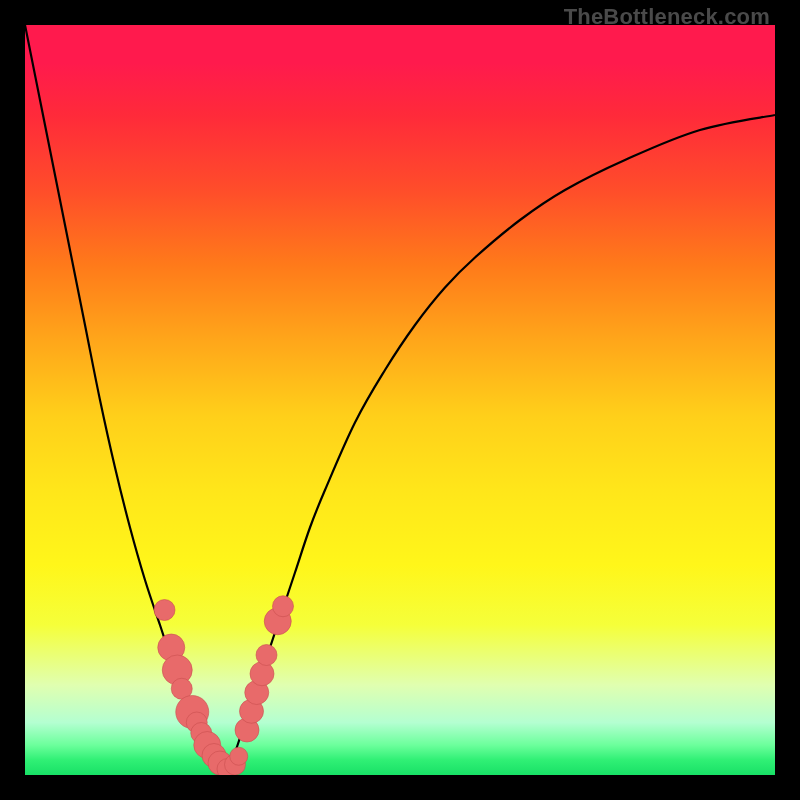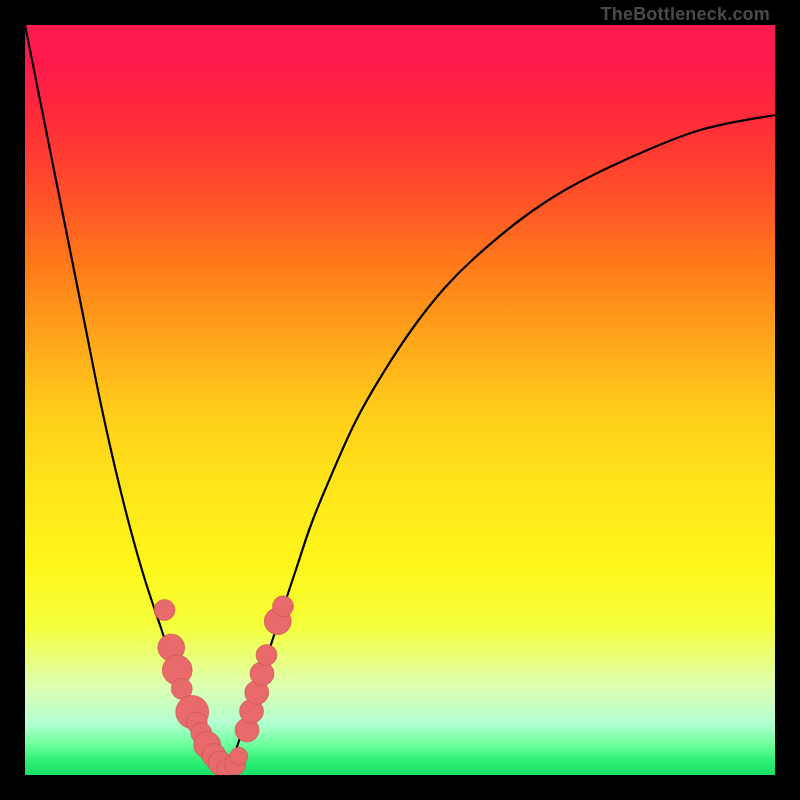--- a/index.html
+++ b/index.html
@@ -28,21 +28,21 @@
         #b4ffd1 93%,
         #6cff9c 96%,
         #30f075 98%,
         #18e066 100%
       );
     }
     .watermark {
       position: absolute;
       top: 4px; right: 30px;
       font-family: Arial, Helvetica, sans-serif;
-      font-size: 18px;
+      font-size: 22px;
       font-weight: 600;
       color: #4a4a4a;
       letter-spacing: 0.2px;
     }
     svg.curves {
       position: absolute;
       left: 0; top: 0;
       width: 100%; height: 100%;
       pointer-events: none;
     }

